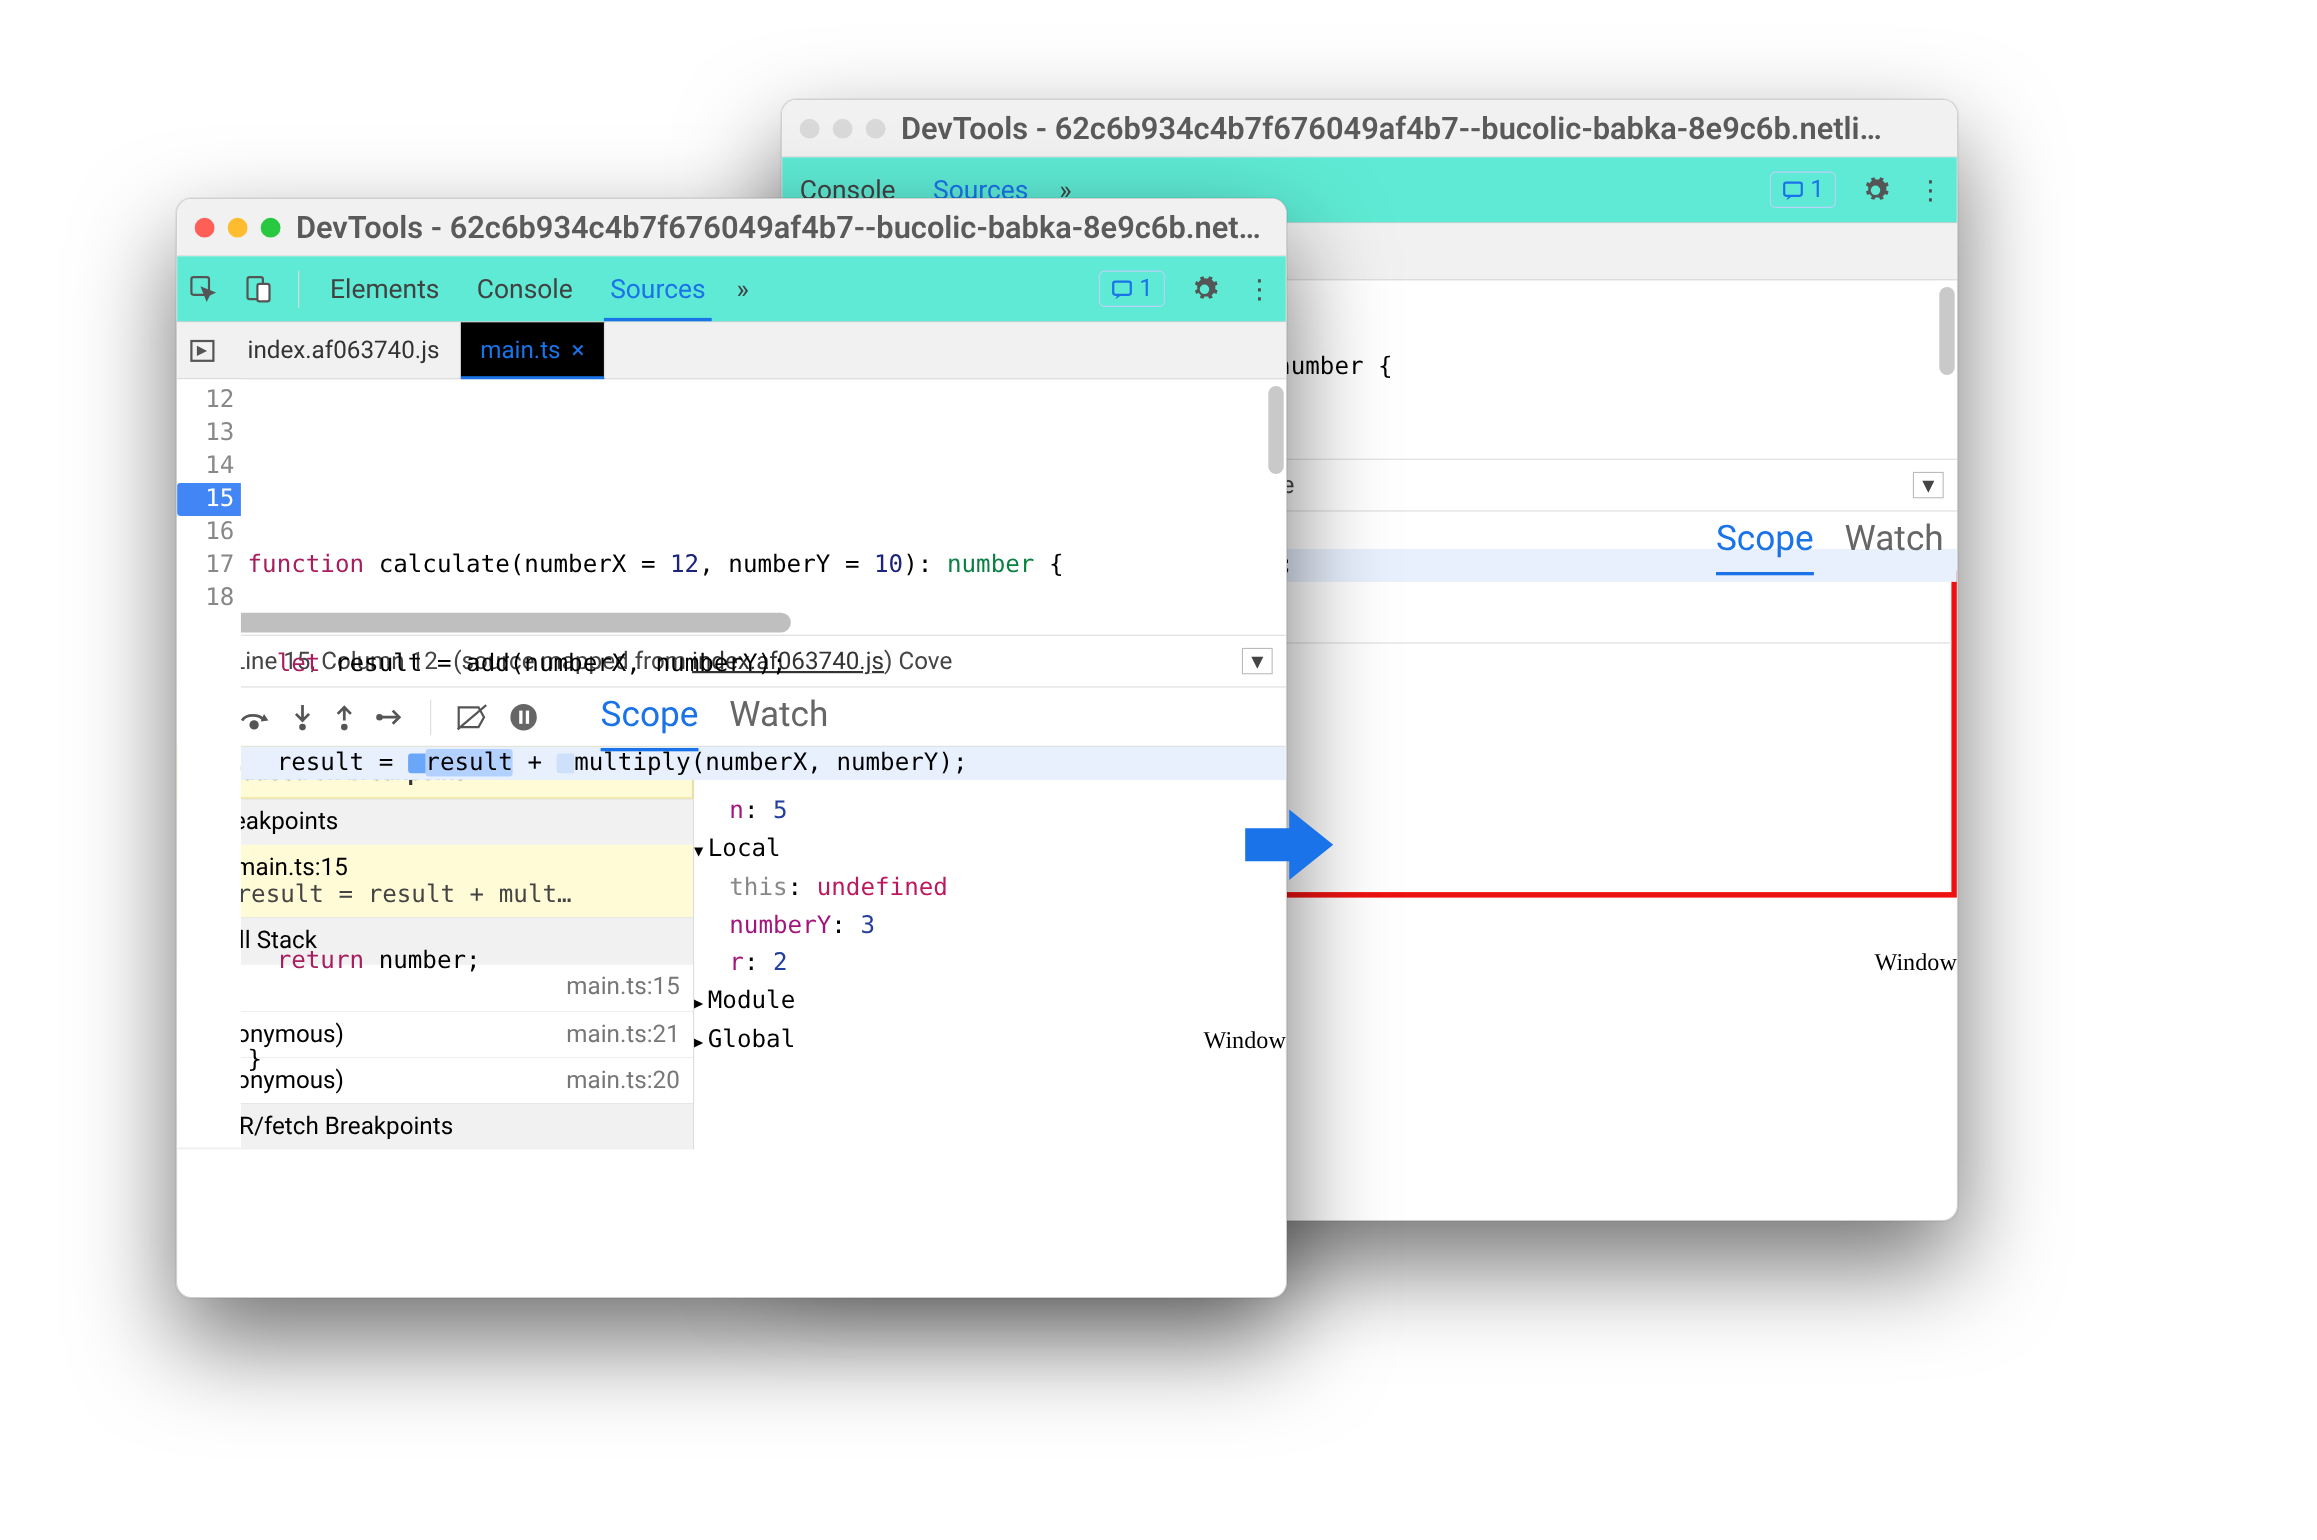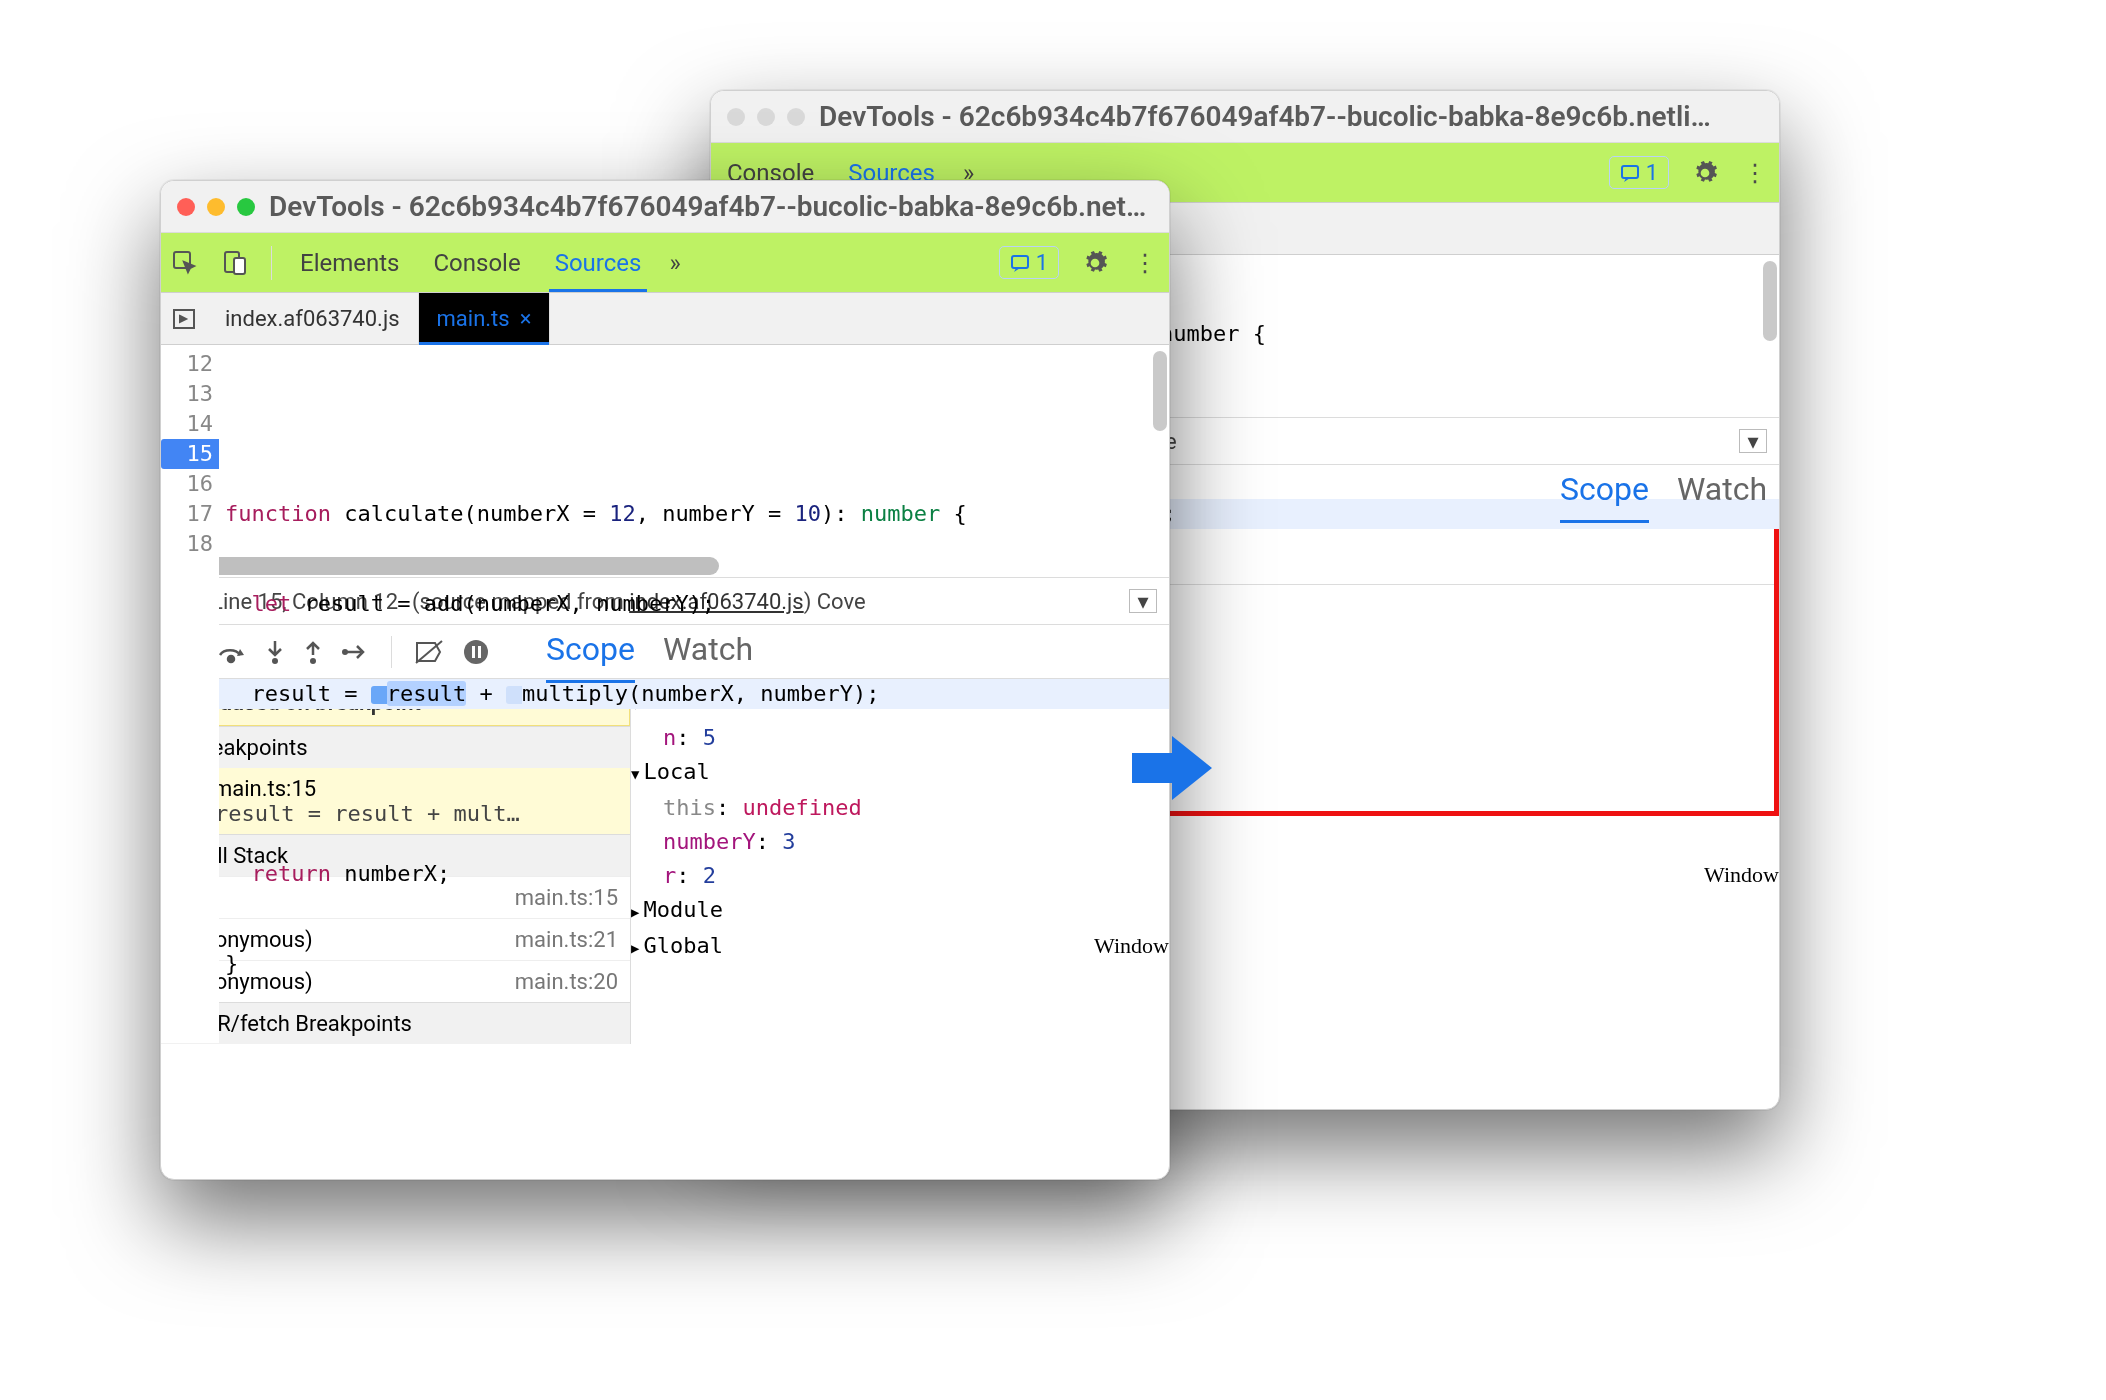--- a/index.html
+++ b/index.html
@@ -13,21 +13,21 @@
 
 
 .titlebar { height:52px; background:#f1f1f1; border-bottom:1px solid #dcdcdc; display:flex; align-items:center; padding:0 16px; gap:14px; font-size:28px; color:#5a5a5a; }
 .tl-dots { display:flex; gap:12px; }
 .dot { width:18px; height:18px; border-radius:50%; }
 .d-r{background:#ff5f57;} .d-y{background:#febc2e;} .d-g{background:#28c840;}
 .d-grey{background:#d9d9d9;}
 .titlebar .title { font-weight:600; white-space:nowrap; overflow:hidden; text-overflow:ellipsis; flex:1; }
 
 
-.tabs { height:60px; background:#bef264; border-bottom:1px solid #cfcfcf; display:flex; align-items:center; padding:0 10px; gap:22px; font-size:24px; color:#424242; }
+.tabs { height:60px; background:#5eead4; border-bottom:1px solid #cfcfcf; display:flex; align-items:center; padding:0 10px; gap:22px; font-size:24px; color:#424242; }
 .tabs .spacer{flex:1;}
 .tab { padding:14px 6px; position:relative; cursor:pointer; }
 .tab.active { color:#1a73e8; }
 .tab.active::after{content:"";position:absolute;left:0;right:0;bottom:-1px;height:3px;background:#1a73e8;}
 .chip { display:flex; align-items:center; gap:6px; border:1px solid #b9d2f7; border-radius:5px; padding:3px 10px; color:#1a73e8; font-size:22px; }
 .gear,.kebab,.inspect,.device{width:28px;height:28px;display:flex;align-items:center;justify-content:center;color:#4b4b4b;}
 
 
 .filetabs{height:52px;background:#f1f1f1;border-bottom:1px solid #cfcfcf;display:flex;align-items:center;font-size:22px;color:#333;}
 .filetabs .ficon{width:46px;display:flex;align-items:center;justify-content:center;}
@@ -280,21 +280,21 @@
         <div>16</div>
           <div>17</div>
           <div>18</div>
       </div>
       <div class="src">
         <div class="row"></div>
         <div class="row"><span class="kw">function </span><span>calculate</span><span>(numberX = </span><span class="num">12</span><span>, numberY = </span><span class="num">10</span><span>): </span><span class="ty">number</span><span> {</span></div>
         <div class="row"><span class="kw">  let </span><span>result = </span><span>add</span><span>(numberX, numberY);</span></div>
         <div class="row hl"><span>  result = </span><span class="bpmark"></span><span class="sel">result</span><span> + </span><span class="bpmark" style="background:#cfe0fb;"></span><span>multiply</span><span>(numberX, numberY);</span></div>
         <div class="row"></div>
-        <div class="row"><span class="kw">  return </span><span>numberX;</span></div>
+        <div class="row"><span class="kw">  return </span><span>number;</span></div>
         <div class="row">}</div>
       </div>
     </div>
     <div class="vscroll">
         <div class="thumb"></div>
       </div>
   </div>
   <div class="hscroll">
       <div class="thumb"></div>
     </div>

